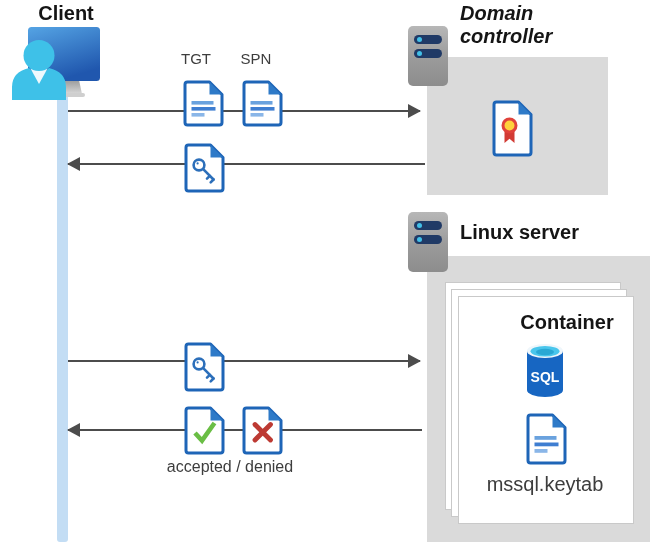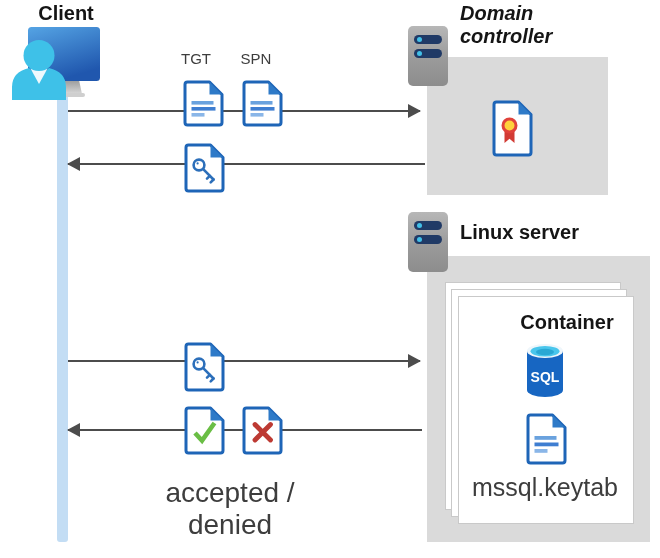--- a/index.html
+++ b/index.html
@@ -138,21 +138,21 @@
   </svg>
 
   <svg class="abs" style="left:526px;top:413px;z-index:2;" width="41" height="52" viewBox="0 0 41 52">
     <path d="M2 4.5 Q2 2 4.5 2 L26.5 2 L39 14.5 L39 47.5 Q39 50 36.5 50 L4.5 50 Q2 50 2 47.5 Z" fill="#fff" stroke="#1e65b7" stroke-width="3" stroke-linejoin="round"></path>
     <path d="M26.5 2 L39 14.5 L26.5 14.5 Z" fill="#2e7ac8"></path>
     <rect x="8.5" y="23" width="22" height="3.8" fill="#6aa2de"></rect>
     <rect x="8.5" y="29.5" width="24" height="3.8" fill="#3f7ed1"></rect>
     <rect x="8.5" y="36" width="13" height="3.8" fill="#8ab6e8"></rect>
   </svg>
 
-  <div class="abs plain-label center-text" style="left:458px;top:473px;width:174px;font-size:25px;z-index:2;">mssql.keytab</div>
+  <div class="abs plain-label center-text" style="left:458px;top:473px;width:174px;font-size:20px;z-index:2;">mssql.keytab</div>
 
   <div class="abs arrow" style="left:68px;top:360px;width:352px;">
     <span class="arrowhead right"></span>
   </div>
 
   <svg class="abs doc" style="left:184px;top:342px;" width="41" height="50" viewBox="0 0 41 50">
     <path d="M2 4.5 Q2 2 4.5 2 L26.5 2 L39 14.5 L39 45.5 Q39 48 36.5 48 L4.5 48 Q2 48 2 45.5 Z" fill="#fff" stroke="#1e65b7" stroke-width="3" stroke-linejoin="round"></path>
     <path d="M26.5 2 L39 14.5 L26.5 14.5 Z" fill="#2e7ac8"></path>
     <g fill="none" stroke="#2c6fba" stroke-width="2.6" stroke-linecap="round">
       <circle cx="15" cy="22" r="5.4"></circle>
@@ -175,15 +175,15 @@
 
   <svg class="abs doc" style="left:242px;top:406px;" width="41" height="49" viewBox="0 0 41 49">
     <path d="M2 4.5 Q2 2 4.5 2 L26.5 2 L39 14.5 L39 44.5 Q39 47 36.5 47 L4.5 47 Q2 47 2 44.5 Z" fill="#fff" stroke="#1e65b7" stroke-width="3" stroke-linejoin="round"></path>
     <path d="M26.5 2 L39 14.5 L26.5 14.5 Z" fill="#2e7ac8"></path>
     <g stroke="#bd3a33" stroke-width="4.8" stroke-linecap="round">
       <path d="M13 18.5 L28.5 34"></path>
       <path d="M28.5 18.5 L13 34"></path>
     </g>
   </svg>
 
-  <div class="abs plain-label center-text" style="left:130px;top:477px;width:200px;font-size:28px;">accepted / denied</div>
+  <div class="abs plain-label center-text" style="left:130px;top:458px;width:200px;font-size:16px;">accepted / denied</div>
 
 </div>
 
 </body></html>

